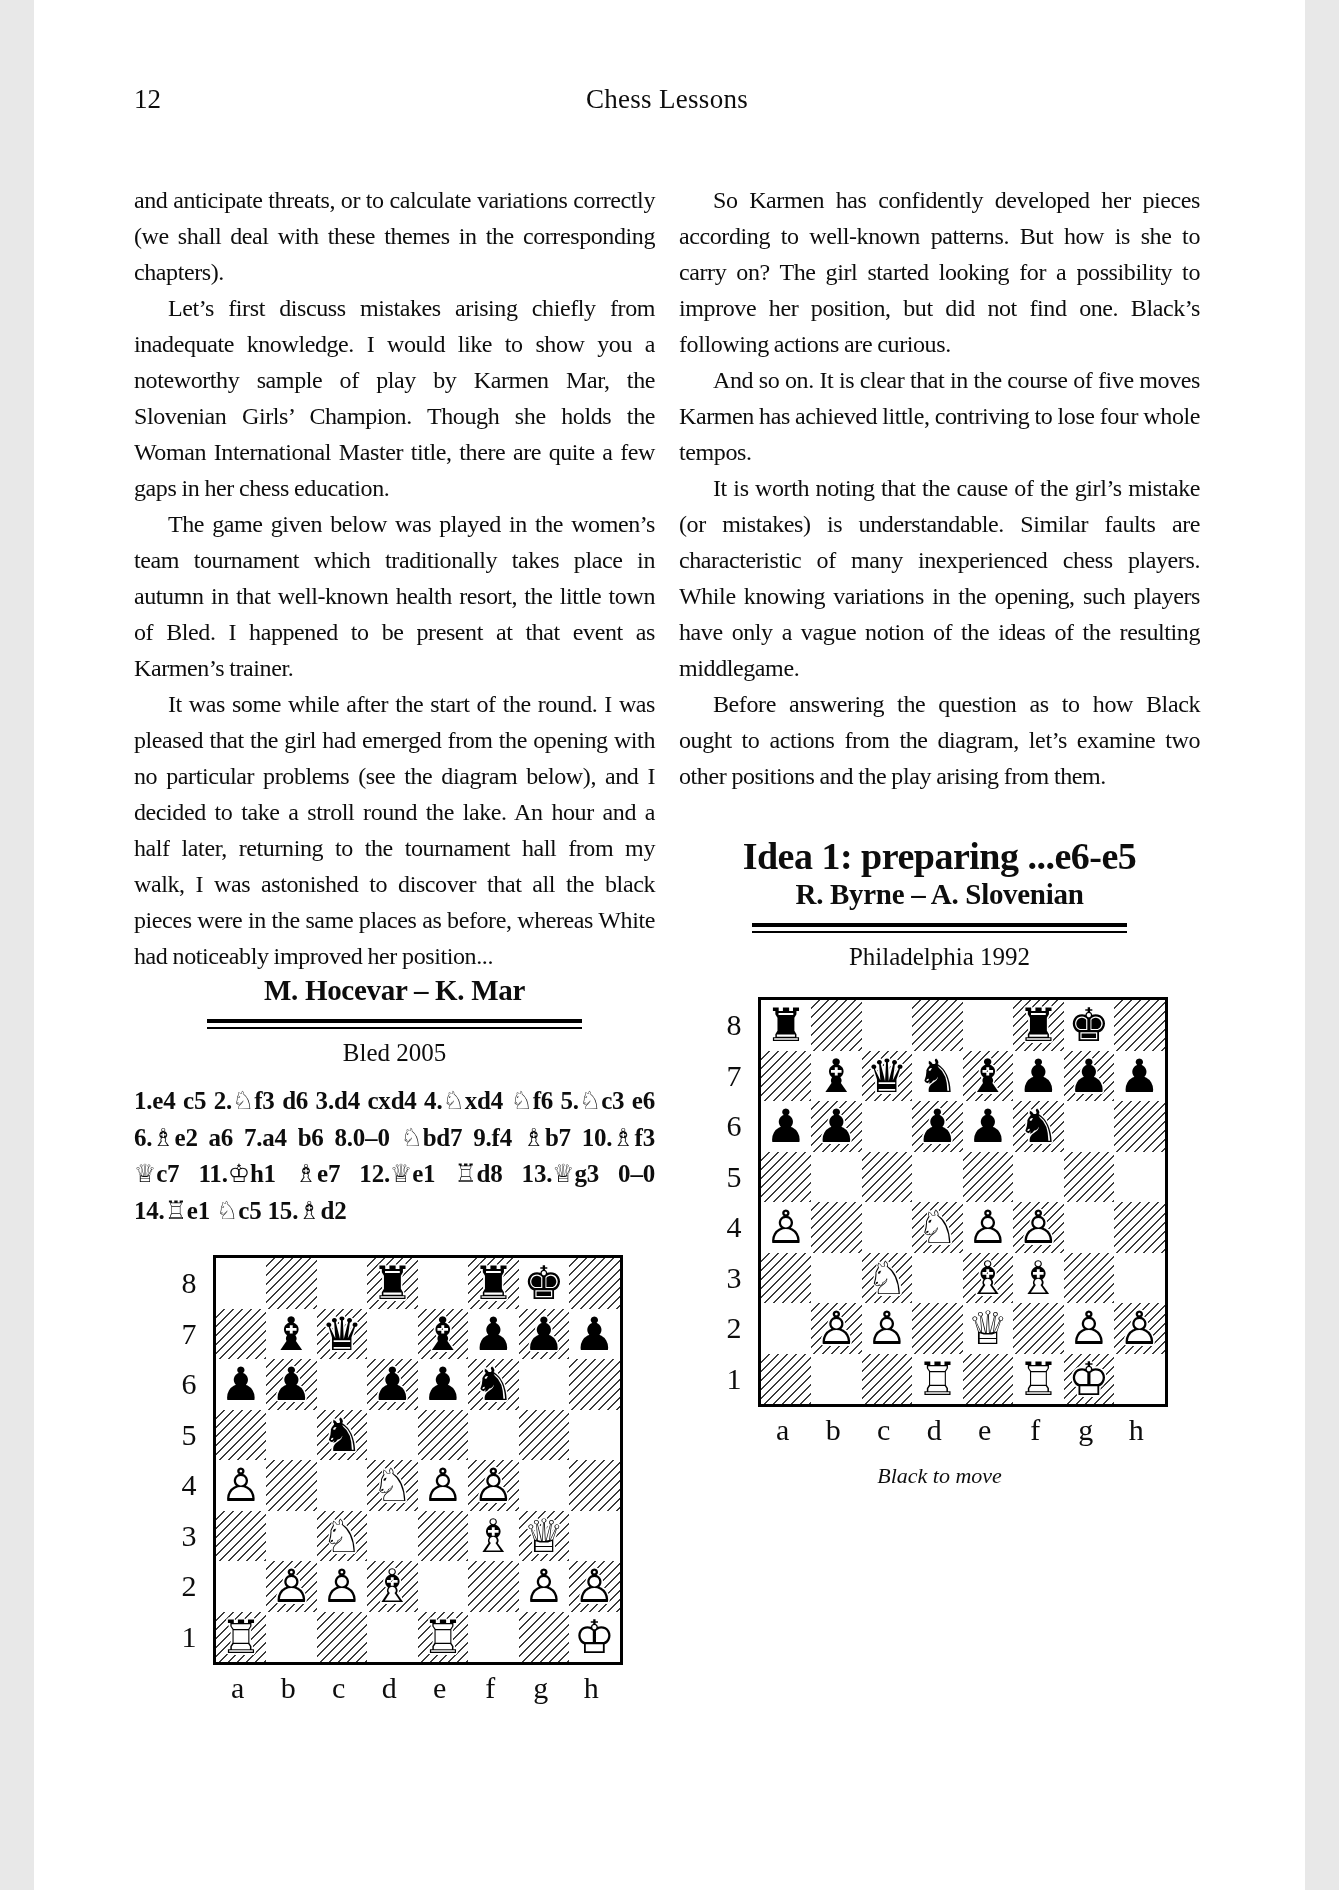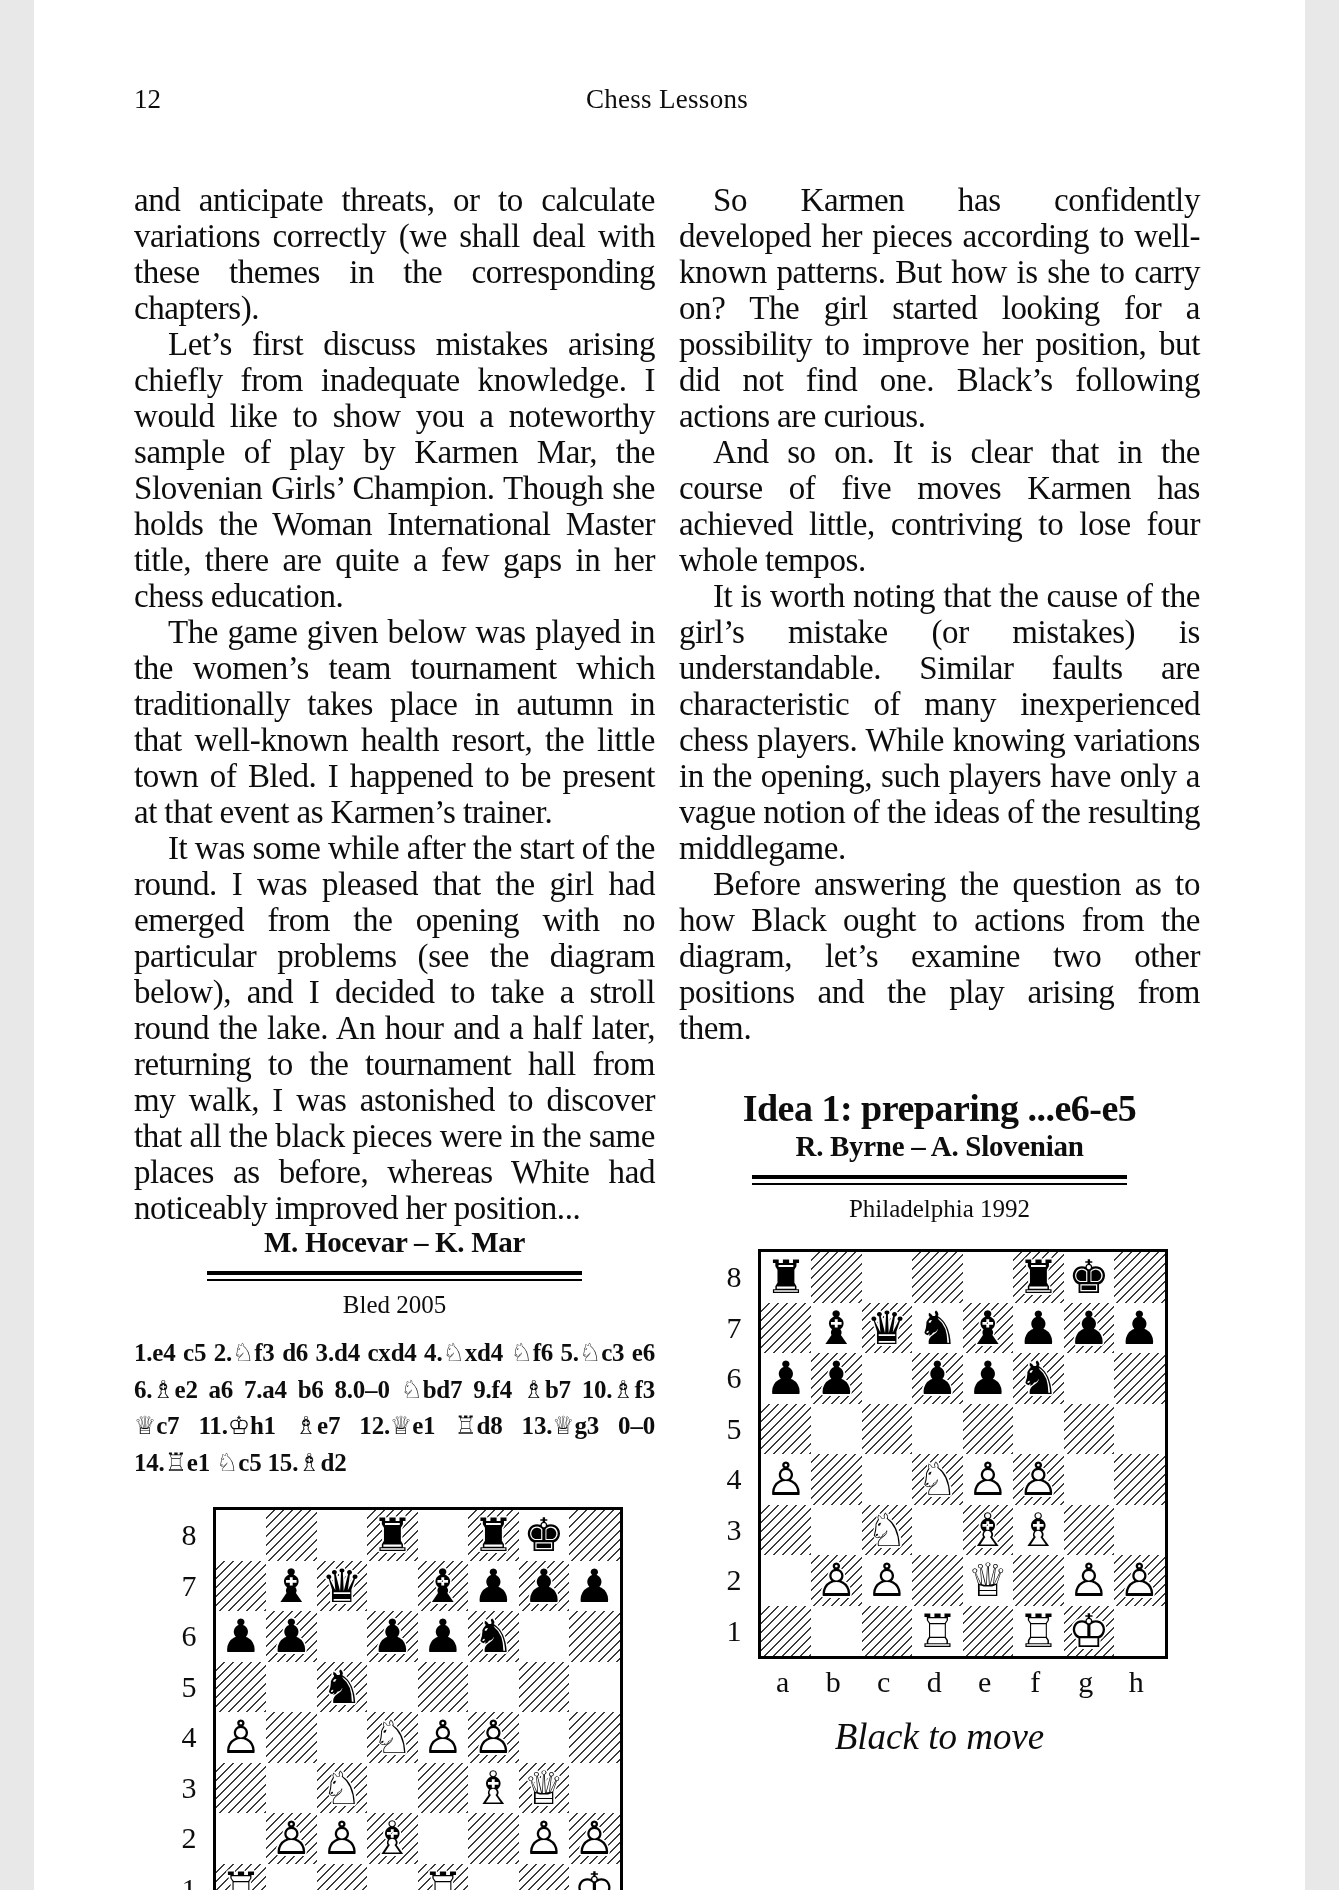--- a/index.html
+++ b/index.html
@@ -13,21 +13,21 @@
   .running-head { position:absolute; top:84px; left:100px; width:1066px; height:36px; }
   .page-num { position:absolute; left:0; top:0; font-size:27px; }
   .run-title { position:absolute; left:0; right:0; top:0; text-align:center; font-size:27px; letter-spacing:0.3px; }
 
   
   .col { position:absolute; top:182px; width:521px; }
   .col-left  { left:100px; }
   .col-right { left:645px; }
 
   p.body {
-    margin:0; font-size:33px; line-height:36px; text-align:justify;
+    margin:0; font-size:24px; line-height:36px; text-align:justify;
     letter-spacing:-0.4px; word-spacing:-0.5px;
   }
   p.body.indent { text-indent:34px; }
 
   p.moves {
     margin:16px 0 0 0; font-weight:bold; font-size:25px; line-height:36.5px;
     text-align:justify; letter-spacing:-0.2px;
     font-family:"Liberation Serif","DejaVu Sans",serif;
   }
 
@@ -54,21 +54,21 @@
   }
   .piece { display:grid; place-items:center; font-family:"DejaVu Sans",sans-serif; font-size:46px; }
   .piece > span { grid-area:1/1; line-height:1; }
   .piece .halo { color:#ffffff;
     text-shadow:-1.6px 0 0 #fff,1.6px 0 0 #fff,0 -1.6px 0 #fff,0 1.6px 0 #fff,
                 -1.2px -1.2px 0 #fff,1.2px 1.2px 0 #fff,-1.2px 1.2px 0 #fff,1.2px -1.2px 0 #fff; }
   .piece .glyph { color:#000000; }
   .file-labels { grid-column:2; grid-row:2; display:grid; grid-template-columns:repeat(8,50.5px); margin-top:6px; }
   .file-label { text-align:center; font-size:30px; }
 
-  .caption { margin-top:16px; text-align:center; font-style:italic; font-size:37px; }
+  .caption { margin-top:16px; text-align:center; font-style:italic; font-size:22px; }
 </style>
 </head>
 <body>
 
 <div class="page">
 
   <div class="running-head">
     <span class="page-num">12</span>
     <span class="run-title">Chess Lessons</span>
   </div>

